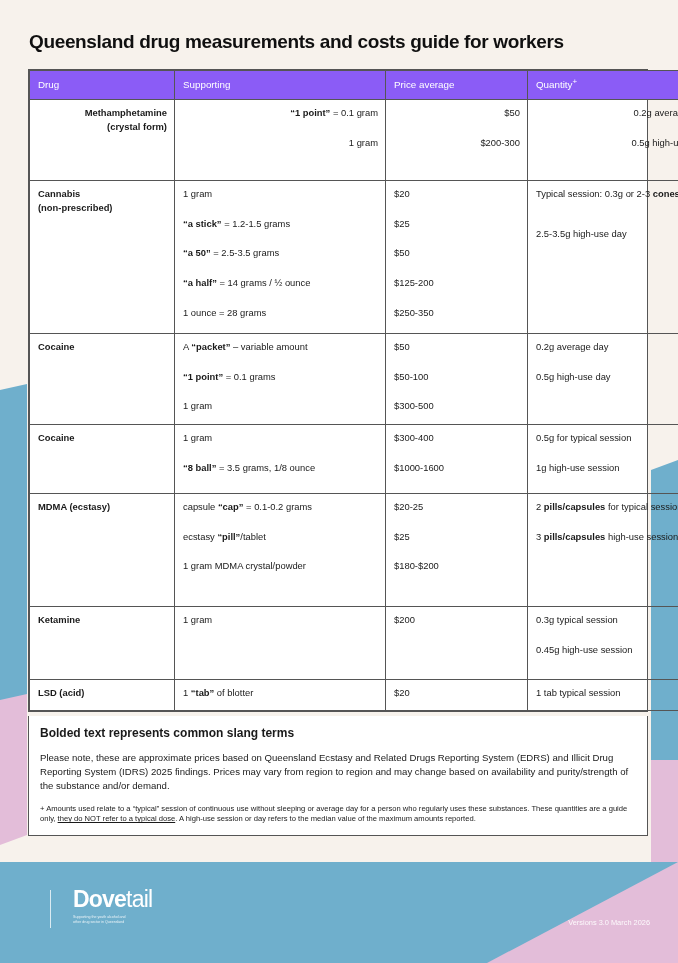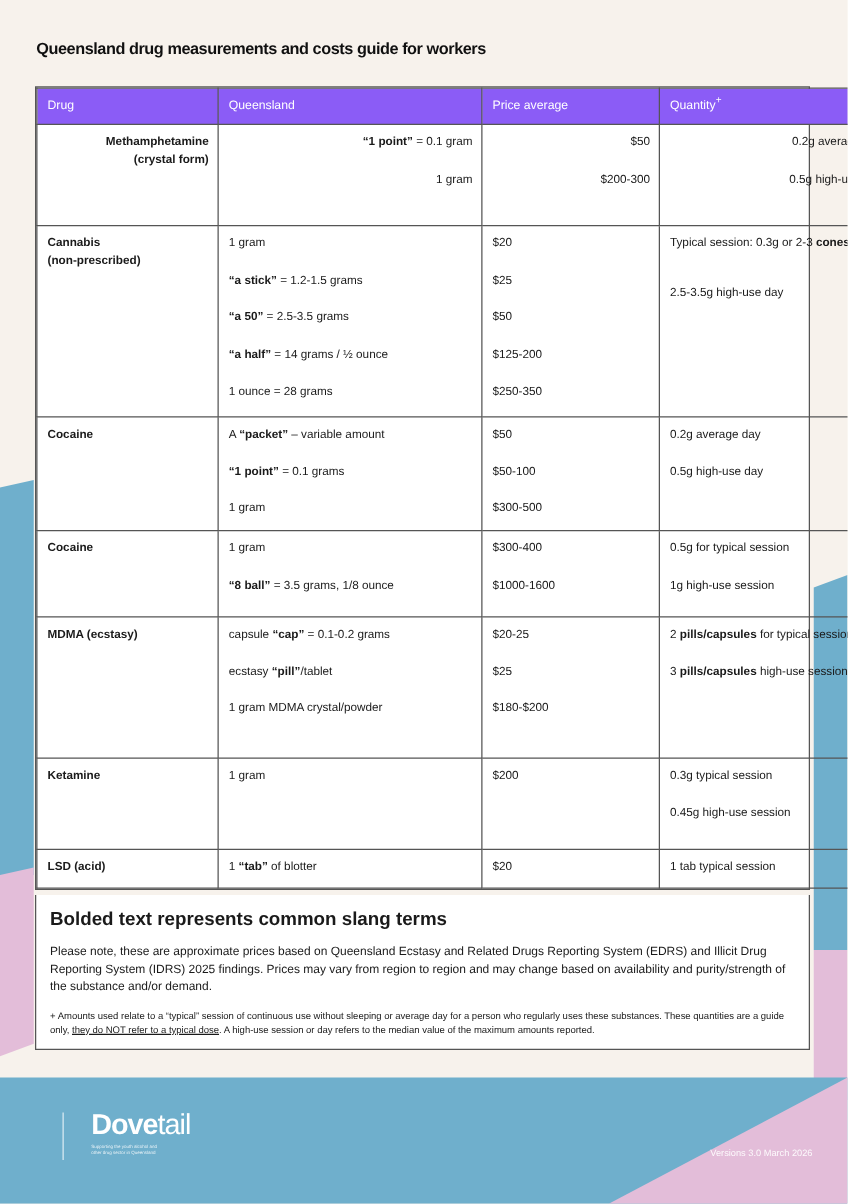--- a/index.html
+++ b/index.html
@@ -30,21 +30,21 @@
     position: absolute;
     inset: 0;
     z-index: 2;
   }
 
   .page-title {
     position: absolute;
     left: 29px;
     top: 31px;
     width: 620px;
-    font-size: 13px;
+    font-size: 19px;
     font-weight: bold;
     letter-spacing: -0.35px;
     color: #101010;
   }
 
   
   .table-wrap {
     position: absolute;
     left: 28px;
     top: 69px;
@@ -106,21 +106,21 @@
     left: 28px;
     top: 716px;
     width: 620px;
     box-sizing: border-box;
     background: #ffffff;
     border: 1px solid #555555;
     border-top: none;
     padding: 9px 11px 10px 11px;
   }
   .note-bold {
-    font-size: 15px;
+    font-size: 12px;
     font-weight: bold;
     margin: 0 0 9px 0;
     line-height: 1.4;
   }
   .note-main {
     font-size: 9.6px;
     margin: 0 0 11px 0;
     line-height: 1.45;
   }
   .note-small {
@@ -203,21 +203,21 @@
 
 <div class="page">
 
   <div class="page-title">Queensland drug measurements and costs guide for workers</div>
 
   <div class="table-wrap">
     <table class="guide">
       <thead>
         <tr>
           <th class="col-drug">Drug</th>
-          <th class="col-meas">Queensland</th>
+          <th class="col-meas">Supporting</th>
           <th class="col-price">Price average</th>
           <th class="col-qty"><span>Quantity</span><sup>+</sup></th>
         </tr>
       </thead>
       <tbody>
 
         <tr class="r-meth">
           <td class="drug-cell">
             <div>Methamphetamine</div>
             <div>(crystal form)</div>

